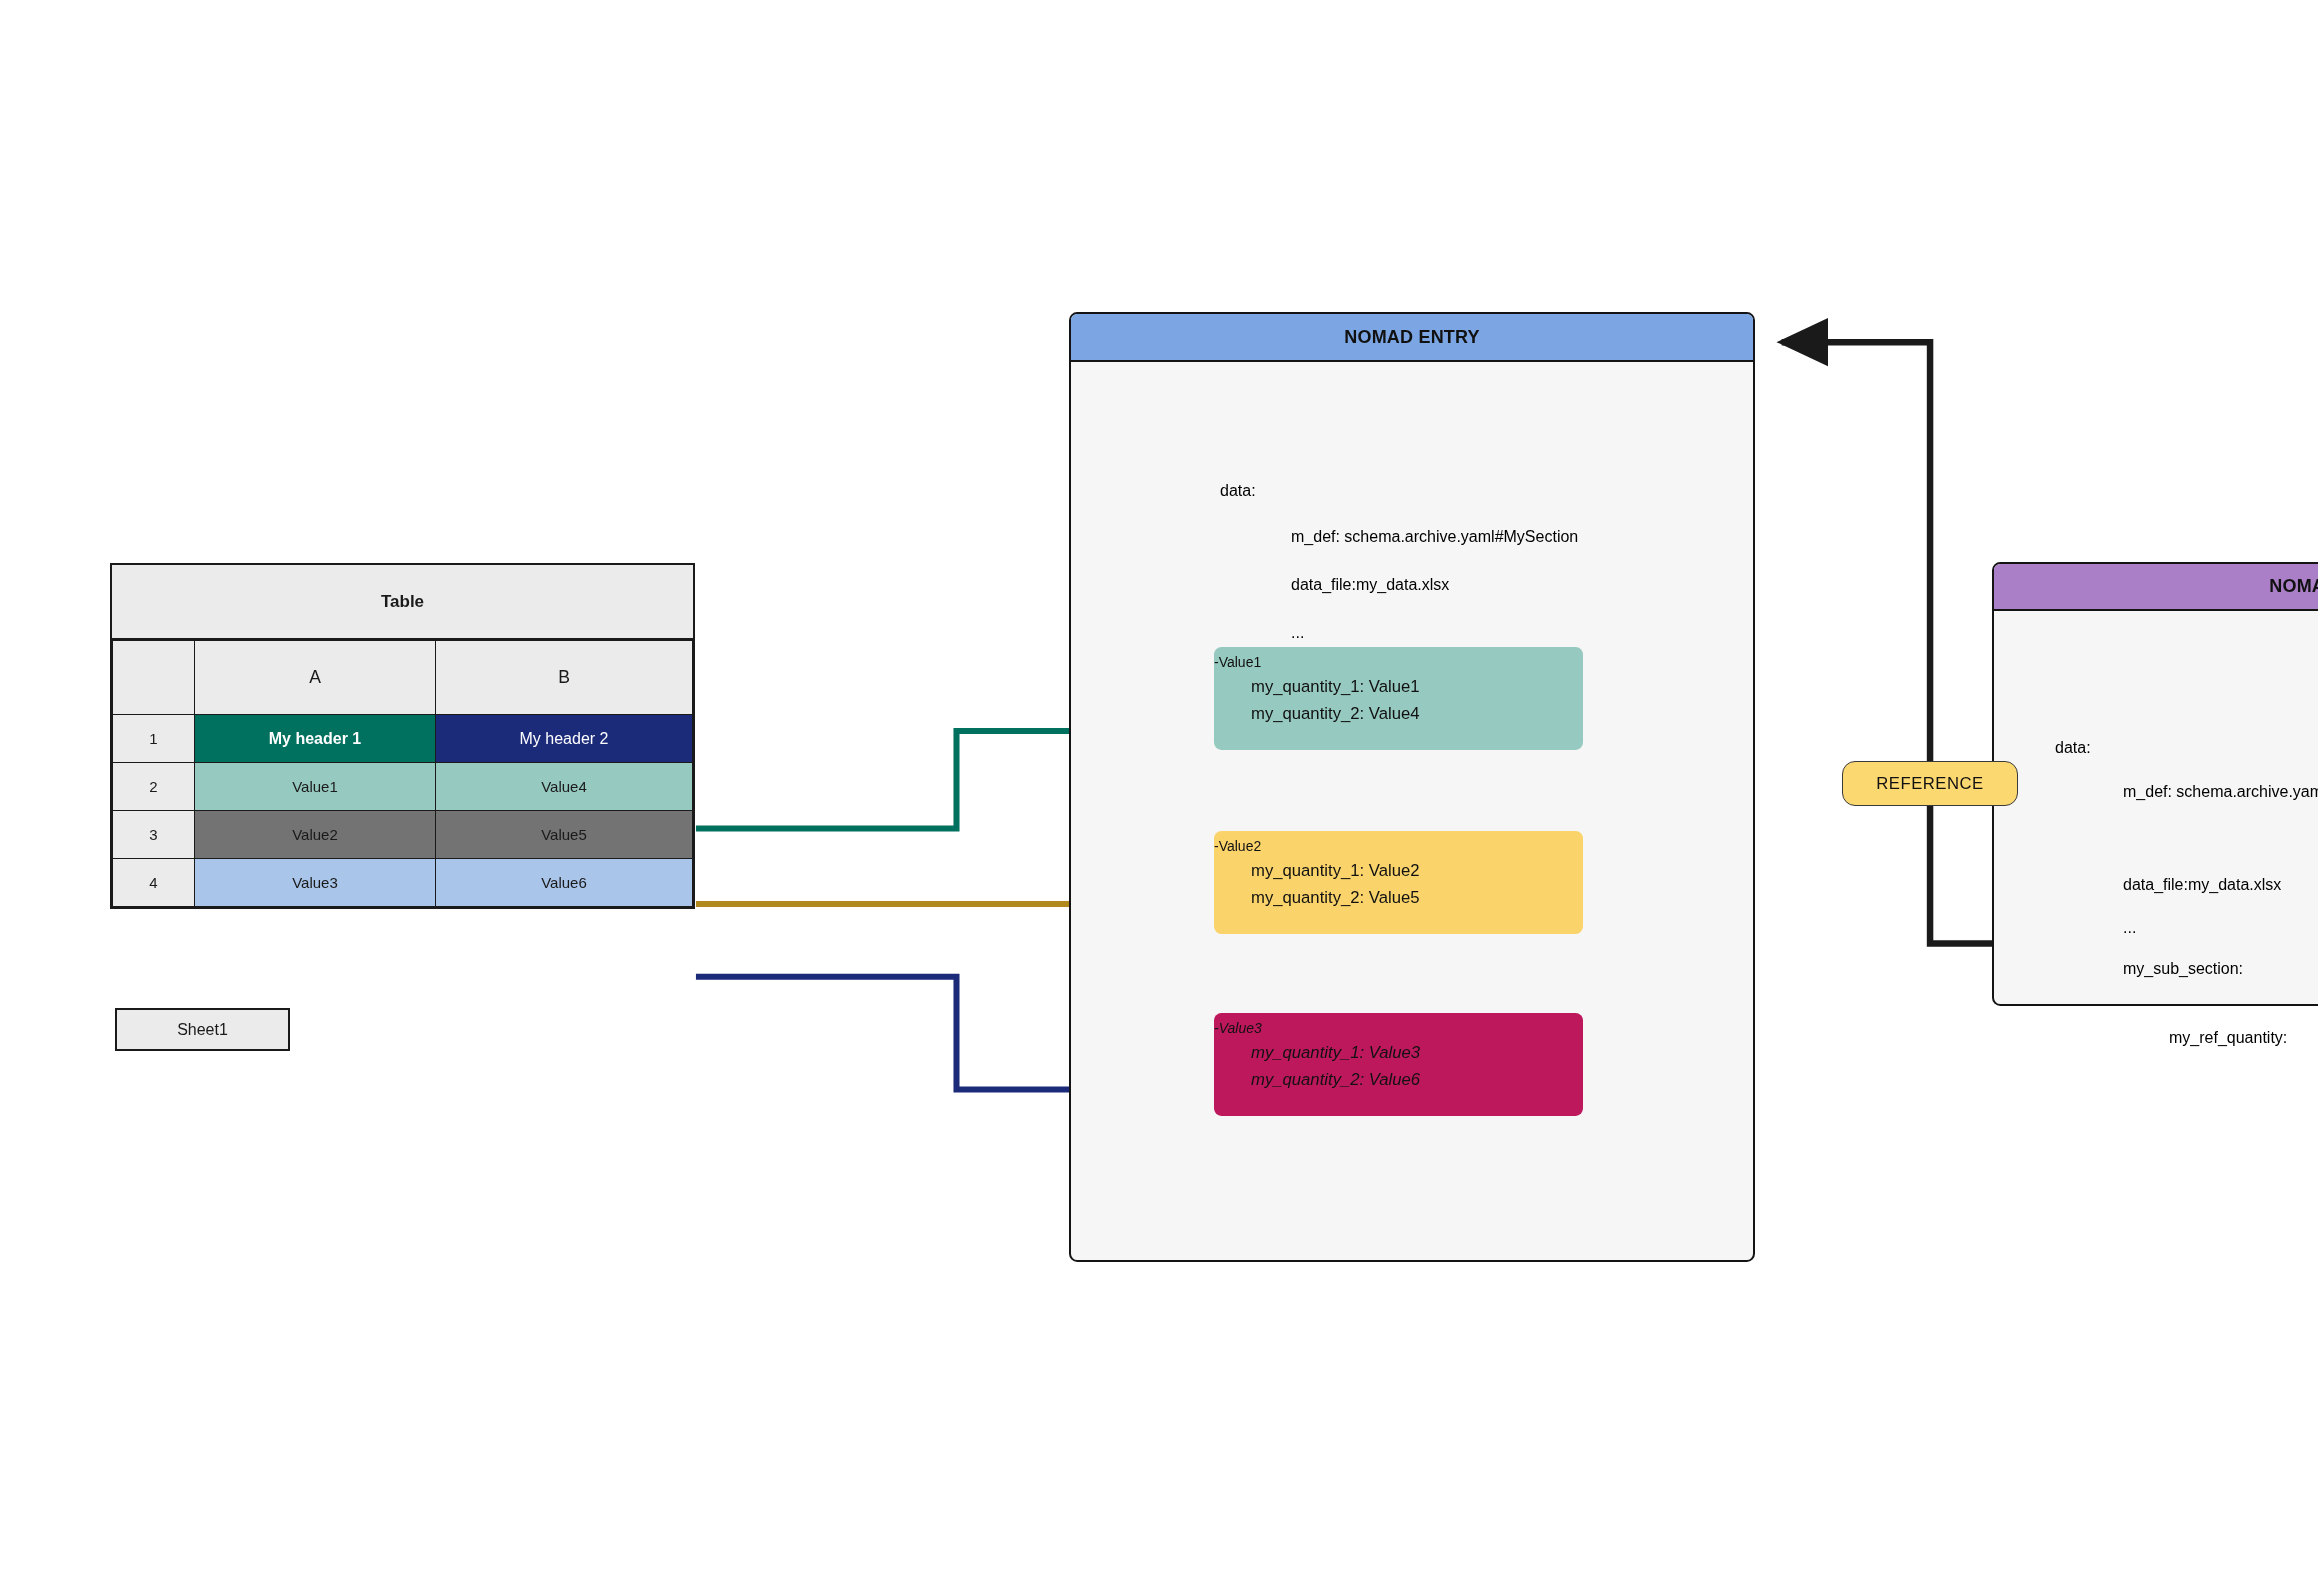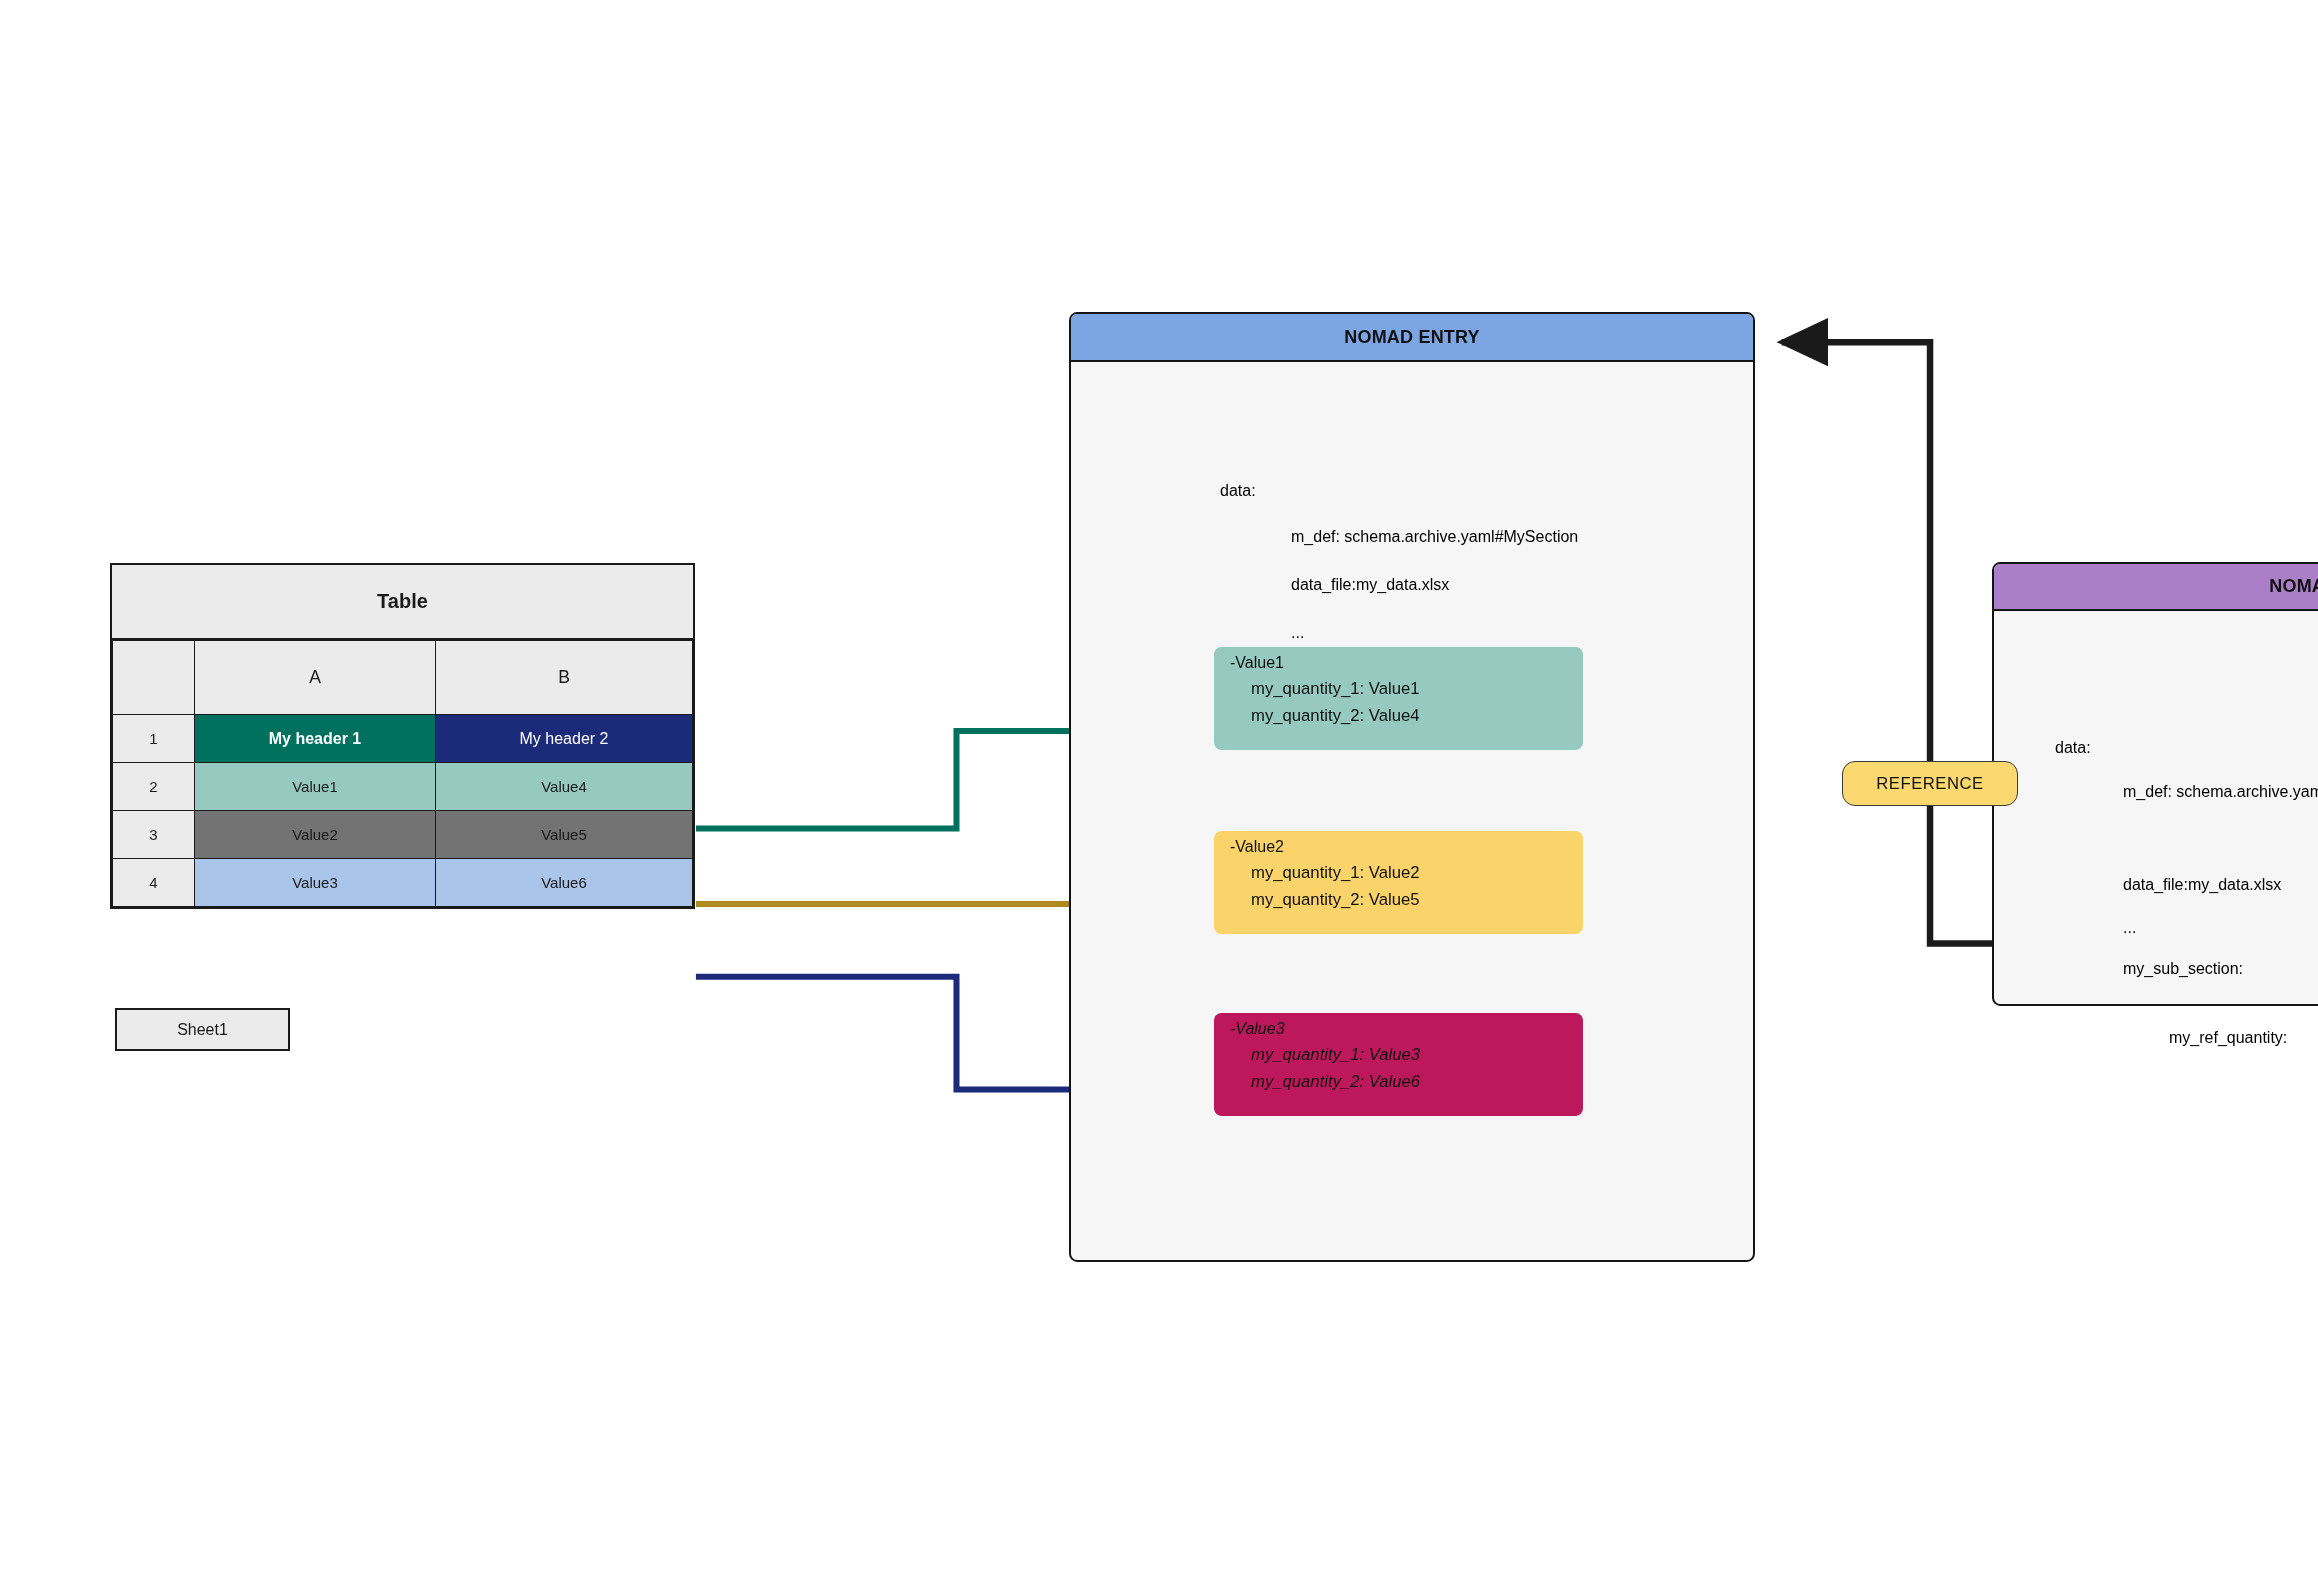--- a/index.html
+++ b/index.html
@@ -18,21 +18,21 @@
     position:absolute;left:110px;top:563px;
     width:585px;
     border:2.8px solid #1a1a1a;
     box-sizing:border-box;
     background:#eaeaea;
   }
   #sheet .title-row{
     height:73px;background:#ebebeb;
     border-bottom:2.8px solid #1a1a1a;
     display:flex;align-items:center;justify-content:center;
-    font-size:20px;font-weight:bold;color:#1a1a1a;
+    font-size:17px;font-weight:bold;color:#1a1a1a;
   }
   #sheet table{border-collapse:collapse;width:100%;table-layout:fixed;}
   #sheet col.corner{width:82px;}
   #sheet col.cola{width:241px;}
   #sheet col.colb{width:257px;}
   #sheet td{
     border:1.4px solid #1a1a1a;
     height:74px;text-align:center;vertical-align:middle;
     font-size:17.6px;color:#1a1a1a;
     padding:0;
@@ -66,21 +66,21 @@
   #panel-right{left:1992px;top:562px;width:690px;height:444px;}
   #panel-right .phead{height:45px;background:#ab7fc7;}
 
   .yaml{position:absolute;font-size:16px;color:#000000;white-space:pre;}
 
   
   .chip{
     position:absolute;border-radius:7.4px;box-sizing:border-box;
     padding:6.5px 0 8.3px 0;
   }
-  .chip .l1{font-size:16px;color:#111;margin-left:16px;}
+  .chip .l1{font-size:14px;color:#111;margin-left:0;}
   .chip .l2{font-size:16.7px;color:#111;margin-left:37px;margin-top:7.4px;}
   .chip-teal{background:#96c9bf;}
   .chip-yellow{background:#fad46b;}
   .chip-blue{background:#be185d;font-style:italic;}
 
   
   #refbadge{
     position:absolute;left:1842px;top:761px;width:176px;height:45px;
     background:#fcd870;border:1.4px solid #3a3a3a;border-radius:13px;
     box-sizing:border-box;display:flex;align-items:center;justify-content:center;

